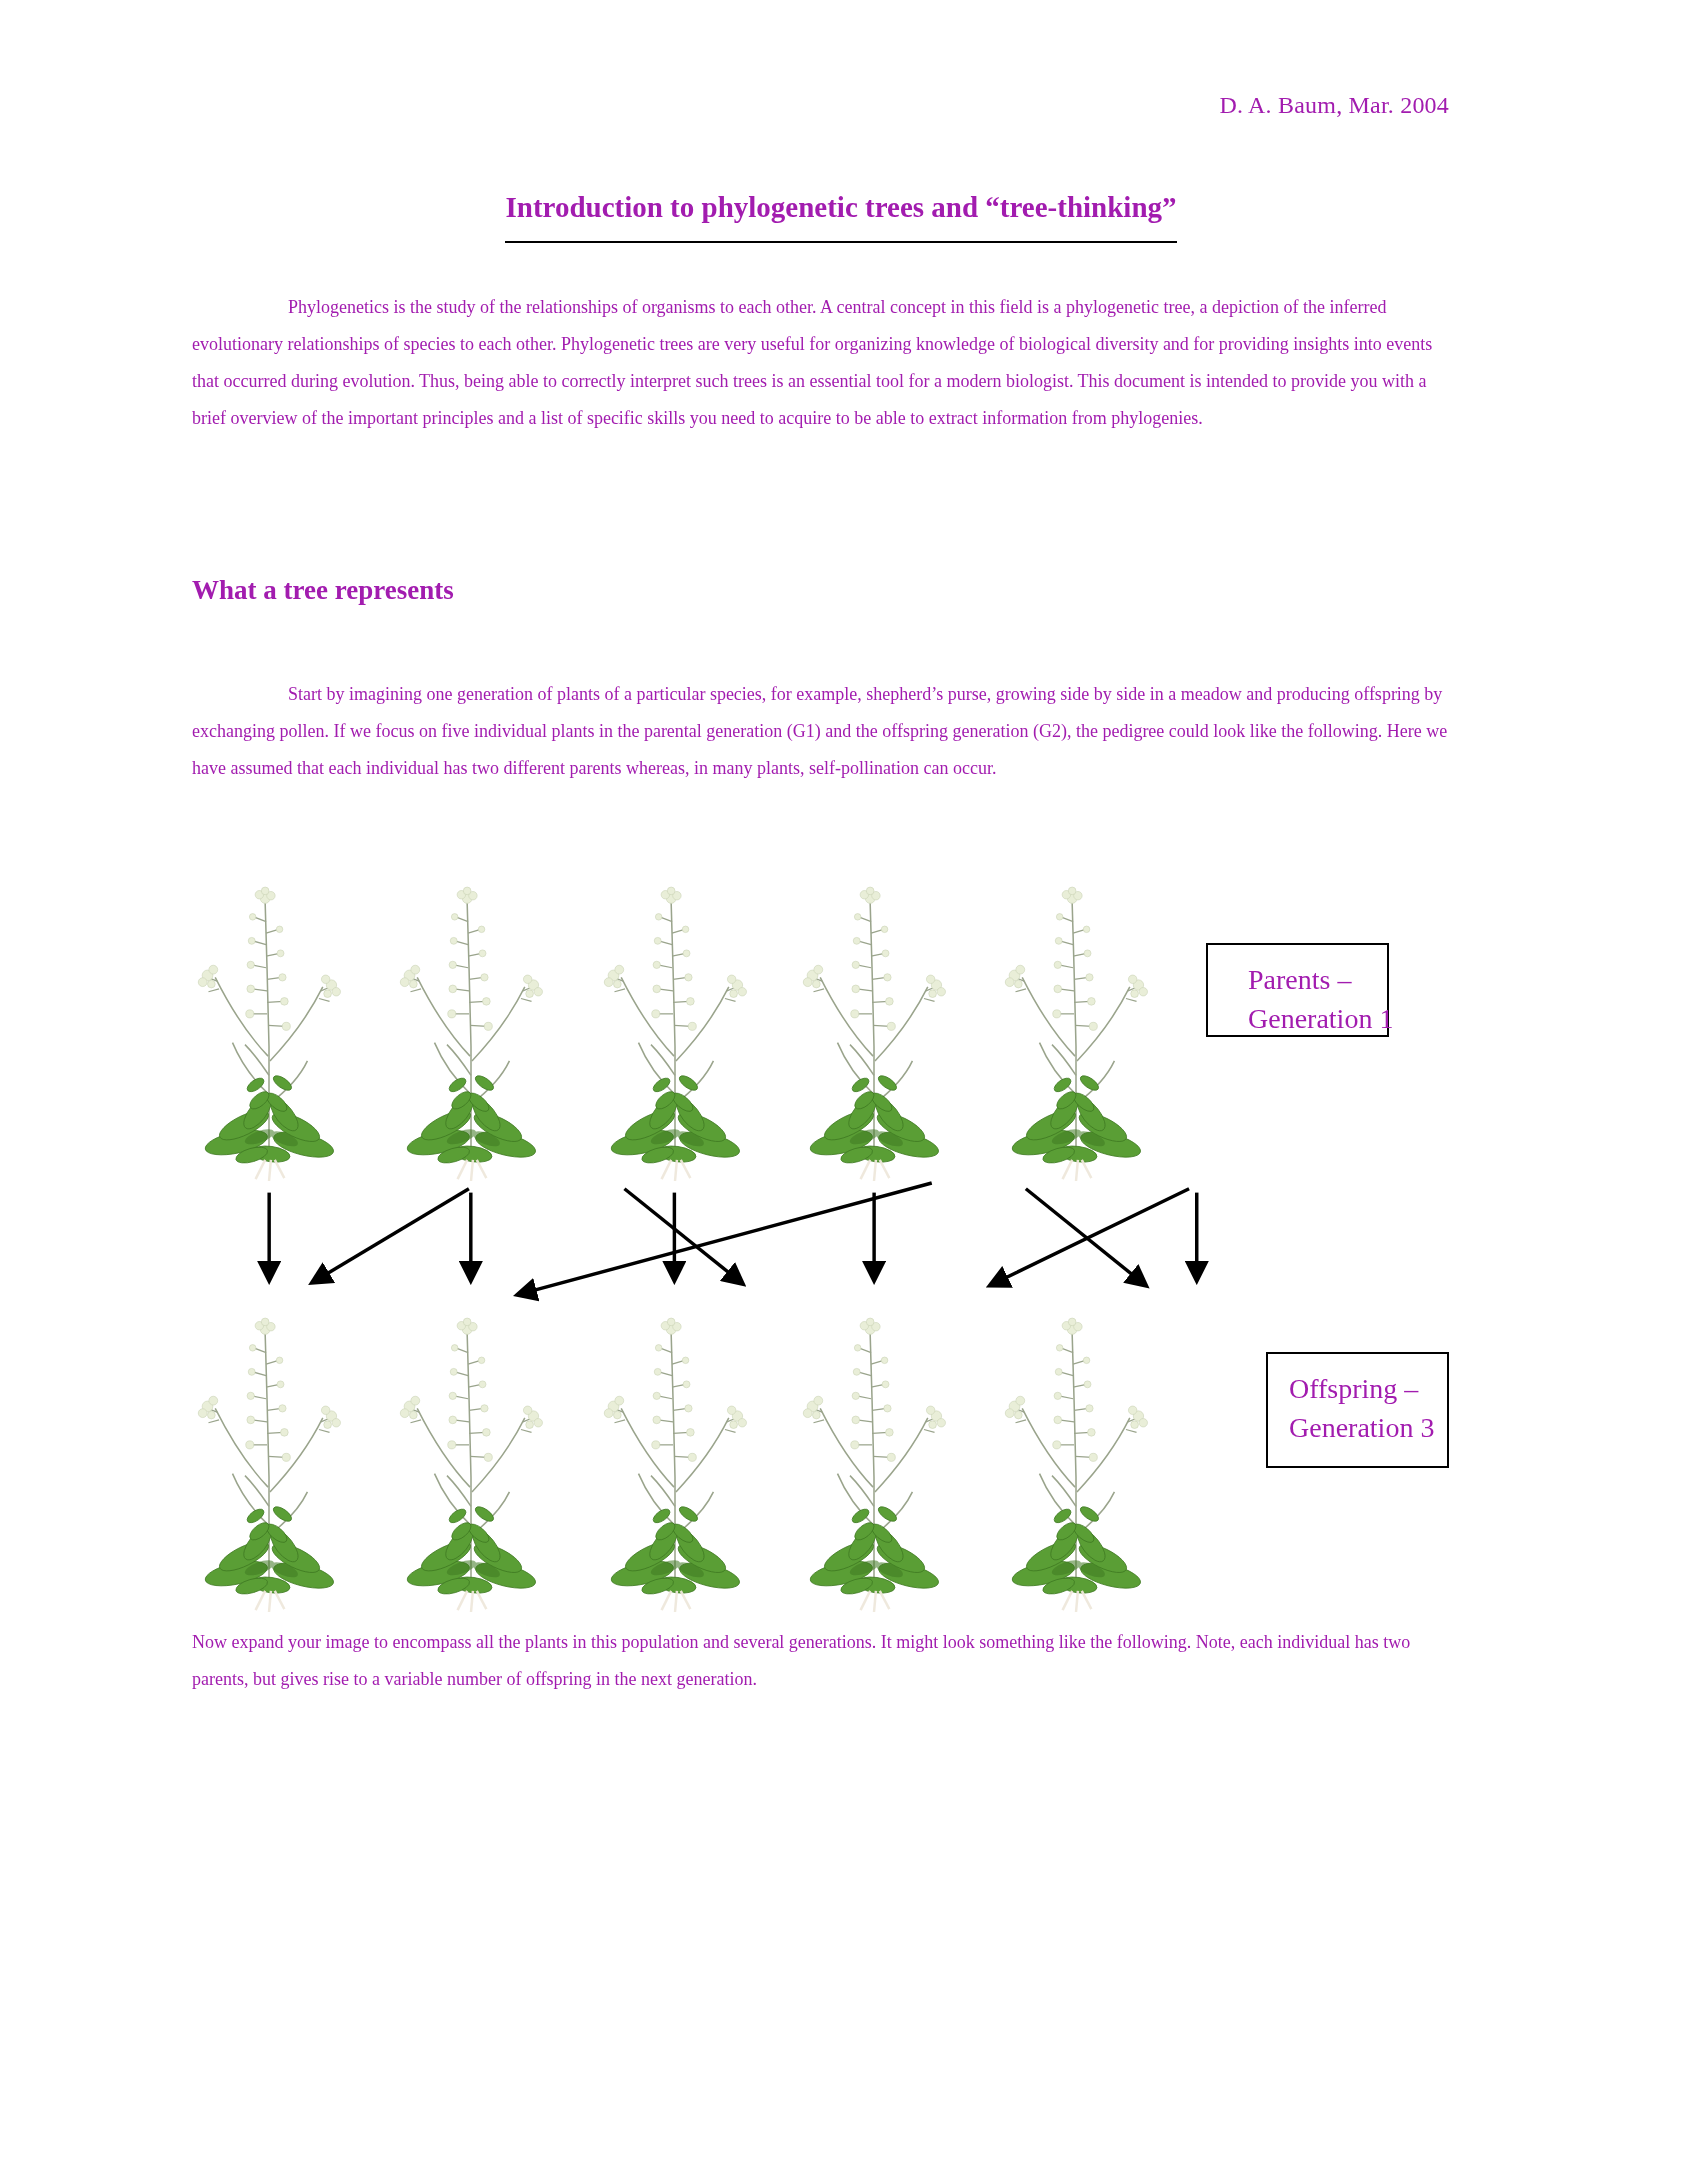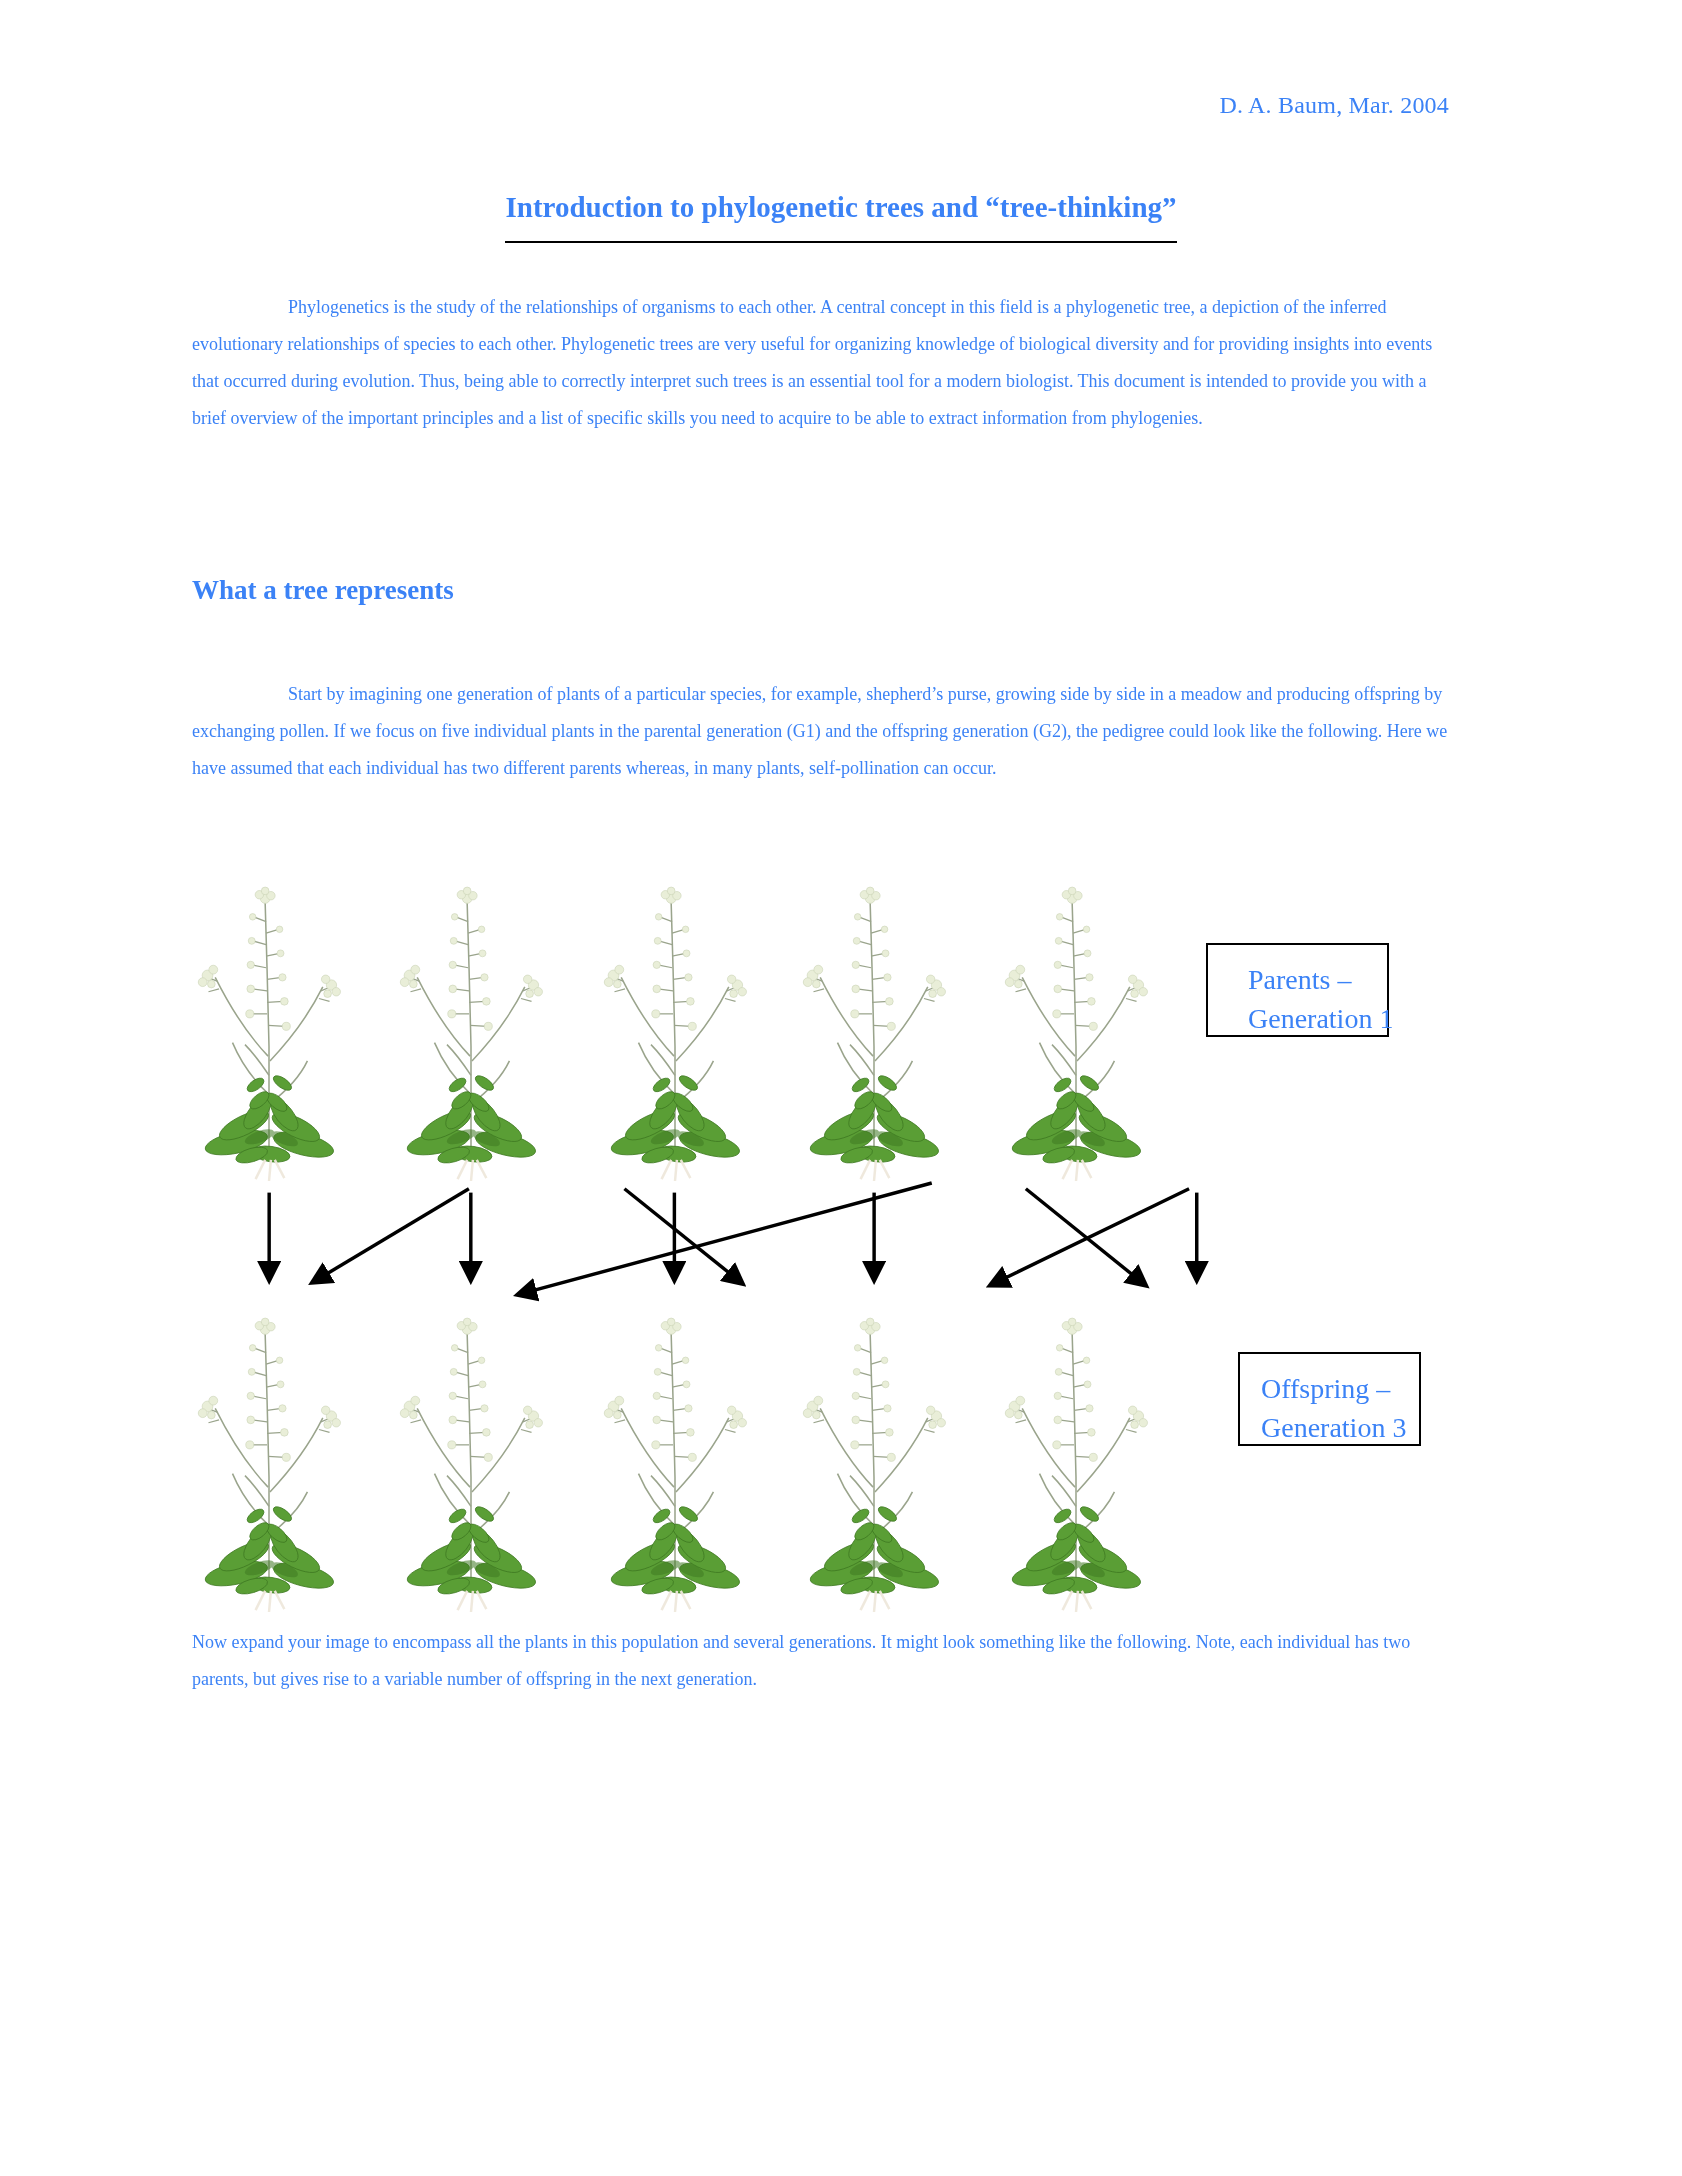--- a/index.html
+++ b/index.html
@@ -6,21 +6,21 @@
     margin: 0;
     padding: 0;
     background: #ffffff;
   }
   .page {
     position: relative;
     width: 1682px;
     height: 2177px;
     background: #ffffff;
     font-family: "Liberation Serif", "DejaVu Serif", serif;
-    color: #3b82f6;
+    color: #a21caf;
     overflow: hidden;
   }
 
   
   .doc-header {
     position: absolute;
     top: 91px;
     right: 233px;
     font-size: 24px;
     line-height: 1.2;
@@ -80,21 +80,21 @@
     position: absolute;
     border: 2.9px solid #000;
     background: #ffffff;
     box-sizing: border-box;
     font-size: 28px;
     line-height: 39px;
     padding: 15.4px 0 15.4px 21px;
     width: 183px;
   }
   #box-parents   { left: 1033px; top: 98px;  height: 94px; padding-left: 40px; }
-  #box-offspring { left: 1065px; top: 507px;  height: 94px; }
+  #box-offspring { left: 1093px; top: 507px;  height: 116px; }
   .gen-box .ln { display: block; white-space: nowrap; }
 
   .arrows {
     position: absolute;
     left: 0;
     top: 0;
     width: 1287px;
     height: 797px;
     pointer-events: none;
   }

